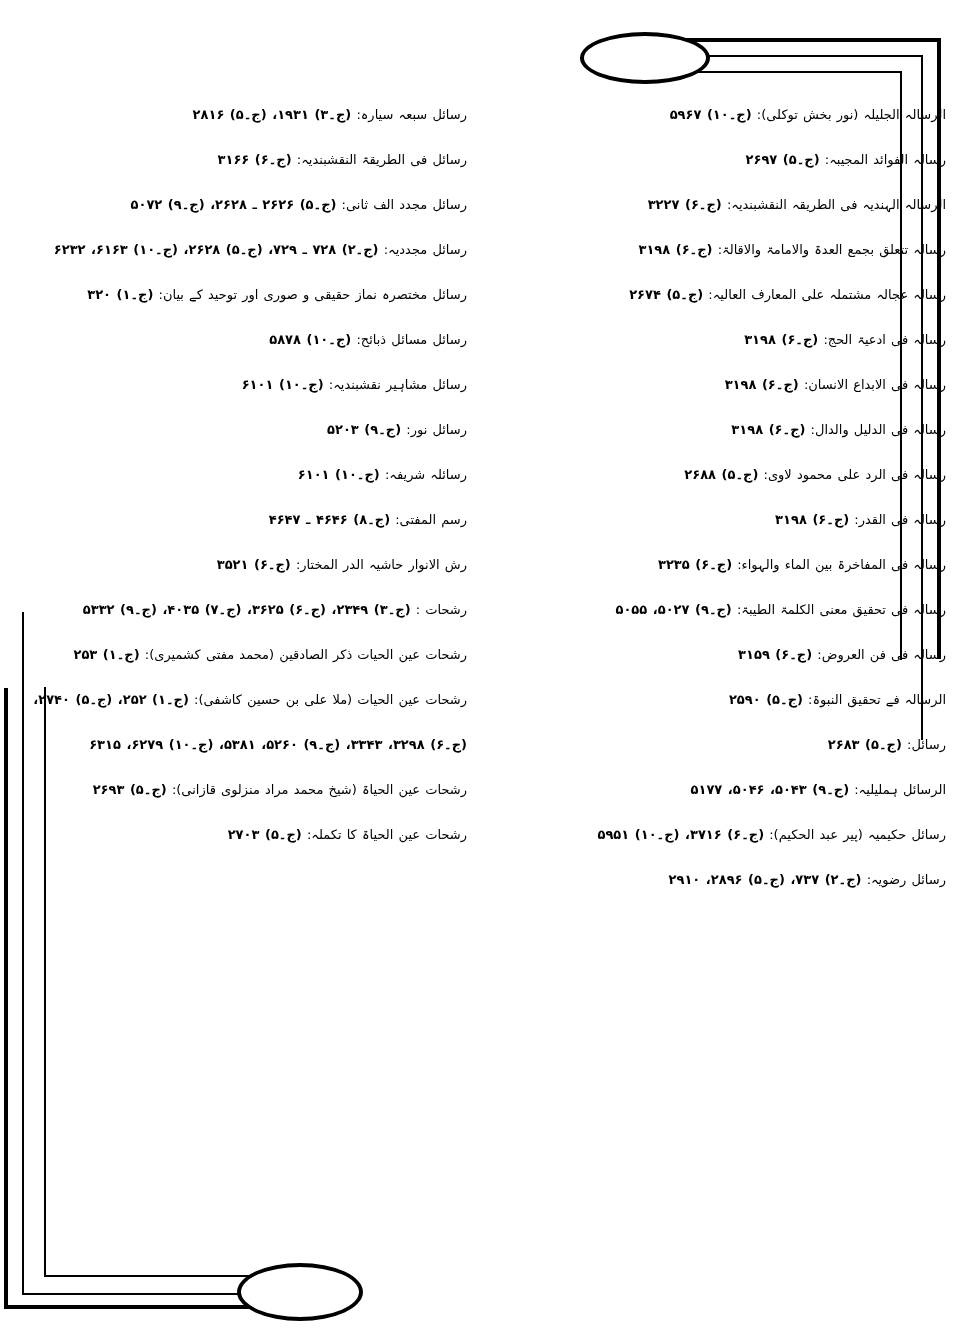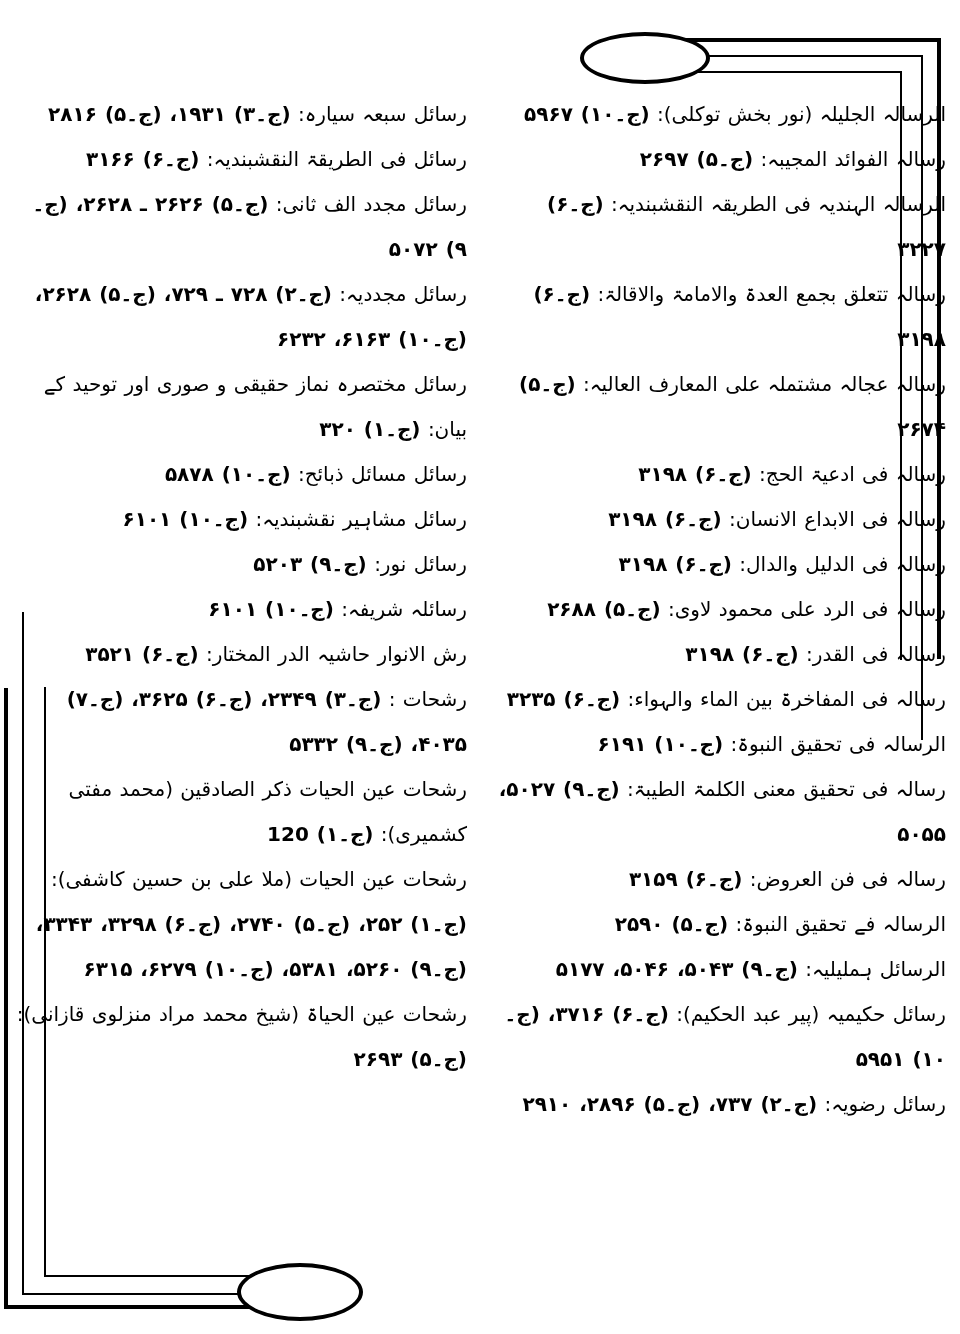--- a/index.html
+++ b/index.html
@@ -10,21 +10,21 @@
     position:relative;overflow:hidden;
   }
   .page{position:absolute;inset:0;background:#ffffff;}
   .columns{
     position:absolute;top:92px;right:14px;left:14px;
     display:flex;gap:26px;direction:rtl;
   }
   .col{width:453px;direction:rtl;}
   .entry{
     direction:rtl;text-align:right;
-    font-size:20px;line-height:45px;
+    font-size:13px;line-height:45px;
     color:#000;
     word-spacing:1px;
   }
   .entry .refs{font-weight:bold;}
   
   .line{position:absolute;background:#000;}
   .ellipse{
     position:absolute;background:#ffffff;border:4px solid #000;
     border-radius:50%;
   }
@@ -56,39 +56,41 @@
         <div class="entry"><span>رسالہ الفوائد المجیبہ:</span> <span class="refs">(ج۔۵) ۲۶۹۷</span></div>
         <div class="entry"><span>الرسالہ الہندیہ فی الطریقہ النقشبندیہ:</span> <span class="refs">(ج۔۶) ۳۲۲۷</span></div>
         <div class="entry"><span>رسالہ تتعلق بجمع العدۃ والامامۃ والاقالۃ:</span> <span class="refs">(ج۔۶) ۳۱۹۸</span></div>
         <div class="entry"><span>رسالہ عجالہ مشتملہ علی المعارف العالیہ:</span> <span class="refs">(ج۔۵) ۲۶۷۴</span></div>
         <div class="entry"><span>رسالہ فی ادعیۃ الحج:</span> <span class="refs">(ج۔۶) ۳۱۹۸</span></div>
         <div class="entry"><span>رسالہ فی الابداع الانسان:</span> <span class="refs">(ج۔۶) ۳۱۹۸</span></div>
         <div class="entry"><span>رسالہ فی الدلیل والدال:</span> <span class="refs">(ج۔۶) ۳۱۹۸</span></div>
         <div class="entry"><span>رسالہ فی الرد علی محمود لاوی:</span> <span class="refs">(ج۔۵) ۲۶۸۸</span></div>
         <div class="entry"><span>رسالہ فی القدر:</span> <span class="refs">(ج۔۶) ۳۱۹۸</span></div>
         <div class="entry"><span>رسالہ فی المفاخرۃ بین الماء والہواء:</span> <span class="refs">(ج۔۶) ۳۲۳۵</span></div>
-        <div class="entry"><span>الرسالہ فی تحقیق النبوۃ:</span> <span class="refs">(ج۔۱۰) ۶۱۹۱</span></div>
         <div class="entry"><span>رسالہ فی تحقیق معنی الکلمۃ الطیبۃ:</span> <span class="refs">(ج۔۹) ۵۰۲۷، ۵۰۵۵</span></div>
         <div class="entry"><span>رسالہ فی فن العروض:</span> <span class="refs">(ج۔۶) ۳۱۵۹</span></div>
         <div class="entry"><span>الرسالہ فے تحقیق النبوۃ:</span> <span class="refs">(ج۔۵) ۲۵۹۰</span></div>
+        <div class="entry"><span>رسائل:</span> <span class="refs">(ج۔۵) ۲۶۸۳</span></div>
         <div class="entry"><span>الرسائل ہملیلیہ:</span> <span class="refs">(ج۔۹) ۵۰۴۳، ۵۰۴۶، ۵۱۷۷</span></div>
         <div class="entry"><span>رسائل حکیمیہ (پیر عبد الحکیم):</span> <span class="refs">(ج۔۶) ۳۷۱۶، (ج۔۱۰) ۵۹۵۱</span></div>
         <div class="entry"><span>رسائل رضویہ:</span> <span class="refs">(ج۔۲) ۷۳۷، (ج۔۵) ۲۸۹۶، ۲۹۱۰</span></div>
       </div>
     <div class="col" id="col-left">
         <div class="entry"><span>رسائل سبعہ سیارہ:</span> <span class="refs">(ج۔۳) ۱۹۳۱، (ج۔۵) ۲۸۱۶</span></div>
         <div class="entry"><span>رسائل فی الطریقۃ النقشبندیہ:</span> <span class="refs">(ج۔۶) ۳۱۶۶</span></div>
         <div class="entry"><span>رسائل مجدد الف ثانی:</span> <span class="refs">(ج۔۵) ۲۶۲۶ ـ ۲۶۲۸، (ج۔۹) ۵۰۷۲</span></div>
         <div class="entry"><span>رسائل مجددیہ:</span> <span class="refs">(ج۔۲) ۷۲۸ ـ ۷۲۹، (ج۔۵) ۲۶۲۸، (ج۔۱۰) ۶۱۶۳، ۶۲۳۲</span></div>
         <div class="entry"><span>رسائل مختصرہ نماز حقیقی و صوری اور توحید کے بیان:</span> <span class="refs">(ج۔۱) ۳۲۰</span></div>
         <div class="entry"><span>رسائل مسائل ذبائح:</span> <span class="refs">(ج۔۱۰) ۵۸۷۸</span></div>
         <div class="entry"><span>رسائل مشاہیر نقشبندیہ:</span> <span class="refs">(ج۔۱۰) ۶۱۰۱</span></div>
         <div class="entry"><span>رسائل نور:</span> <span class="refs">(ج۔۹) ۵۲۰۳</span></div>
         <div class="entry"><span>رسائلہ شریفہ:</span> <span class="refs">(ج۔۱۰) ۶۱۰۱</span></div>
+        <div class="entry"><span>رسم المفتی:</span> <span class="refs">(ج۔۸) ۴۶۴۶ ـ ۴۶۴۷</span></div>
         <div class="entry"><span>رش الانوار حاشیہ الدر المختار:</span> <span class="refs">(ج۔۶) ۳۵۲۱</span></div>
         <div class="entry"><span>رشحات :</span> <span class="refs">(ج۔۳) ۲۳۴۹، (ج۔۶) ۳۶۲۵، (ج۔۷) ۴۰۳۵، (ج۔۹) ۵۳۳۲</span></div>
-        <div class="entry"><span>رشحات عین الحیات ذکر الصادقین (محمد مفتی کشمیری):</span> <span class="refs">(ج۔۱) 120</span></div>
+        <div class="entry"><span>رشحات عین الحیات ذکر الصادقین (محمد مفتی کشمیری):</span> <span class="refs">(ج۔۱) ۲۵۳</span></div>
         <div class="entry"><span>رشحات عین الحیات (ملا علی بن حسین کاشفی):</span> <span class="refs">(ج۔۱) ۲۵۲، (ج۔۵) ۲۷۴۰، (ج۔۶) ۳۲۹۸، ۳۳۴۳، (ج۔۹) ۵۲۶۰، ۵۳۸۱، (ج۔۱۰) ۶۲۷۹، ۶۳۱۵</span></div>
         <div class="entry"><span>رشحات عین الحیاۃ (شیخ محمد مراد منزلوی قازانی):</span> <span class="refs">(ج۔۵) ۲۶۹۳</span></div>
+        <div class="entry"><span>رشحات عین الحیاۃ کا تکملہ:</span> <span class="refs">(ج۔۵) ۲۷۰۳</span></div>
       </div>
   </div>
 
 </div>
 
 </body></html>

